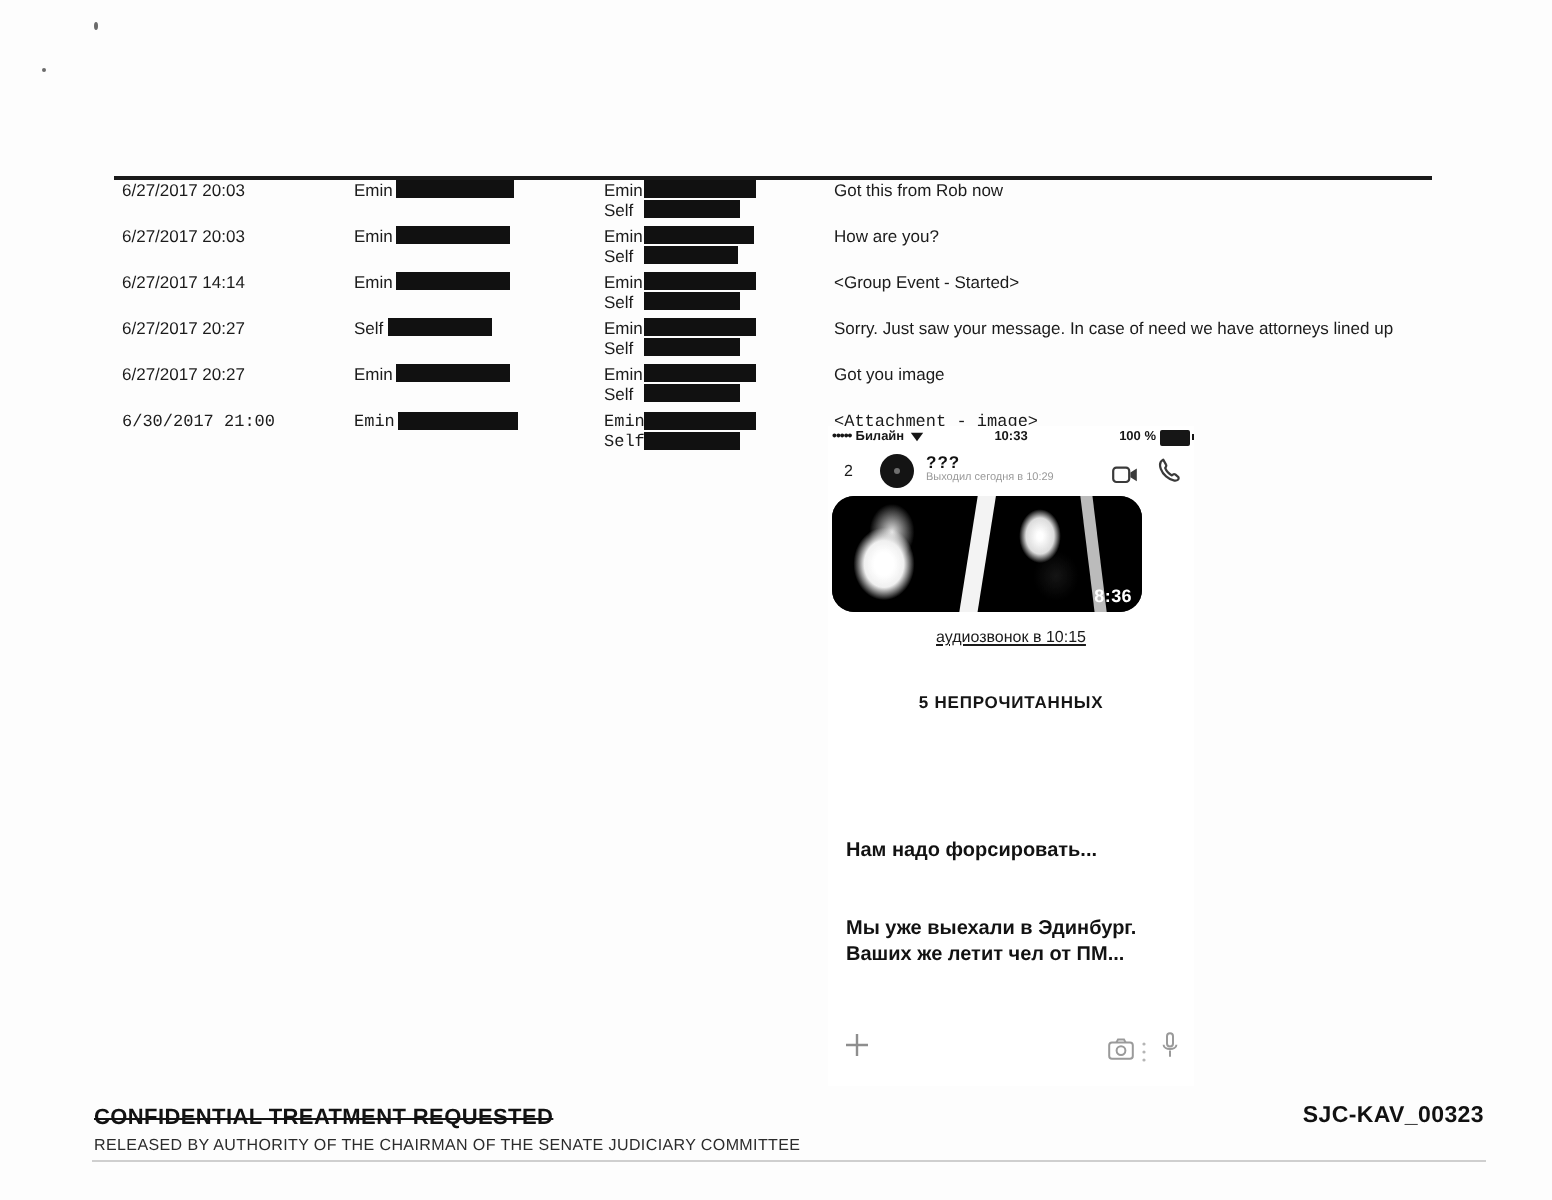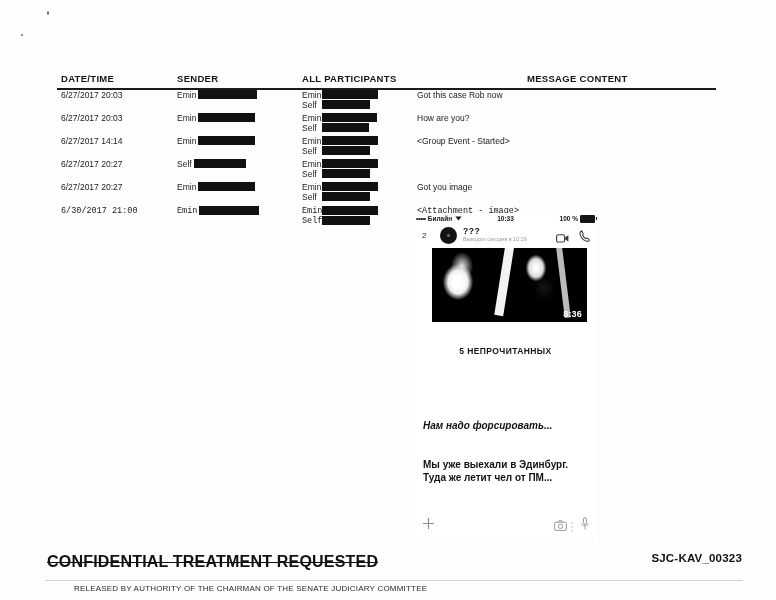--- a/index.html
+++ b/index.html
@@ -186,25 +186,26 @@
     width: 13px; height: 9px;
   }
   .nav-phone {
     position: absolute;
     right: 7px; top: 3px;
     width: 11px; height: 12px;
   }
 
   .thumb {
     position: absolute;
-    left: 18px; top: 35px;
+    left: 2px; top: 35px;
     width: 155px;
-    height: 74px;
+    height: 58px;
     overflow: hidden;
     background: #141414;
+    border-radius: 11px;
   }
   .thumb .img {
     position: absolute;
     inset: 0;
     background:
       radial-gradient(ellipse 22px 26px at 26px 34px, #f2f2f2 0%, #d9d9d9 45%, rgba(217,217,217,0) 70%),
       radial-gradient(ellipse 16px 20px at 30px 18px, #cfcfcf 0%, rgba(207,207,207,0) 72%),
       radial-gradient(ellipse 14px 18px at 104px 20px, #ededed 0%, #c9c9c9 50%, rgba(201,201,201,0) 75%),
       radial-gradient(ellipse 20px 22px at 112px 40px, #2a2a2a 0%, #151515 70%),
       linear-gradient(100deg, #8d8d8d 0%, #3a3a3a 22%, #161616 34%, #e8e8e8 47%, #2c2c2c 56%, #4b4b4b 74%, #9a9a9a 100%);
@@ -268,21 +269,21 @@
   .bubble {
     position: absolute;
     left: 9px;
     width: 160px;
     font-size: 10px;
     font-weight: bold;
     line-height: 13px;
     color: #121212;
   }
   .b1 { top: 155px; }
-  .b2 { top: 206px; font-style: italic; }
+  .b2 { top: 206px; }
   .b3 { top: 245px; }
 
   .composer {
     position: absolute;
     left: 0; top: 300px;
     width: 183px; height: 24px;
   }
   .comp-plus {
     position: absolute;
     left: 8px; top: 3px;
@@ -311,80 +312,73 @@
     left: 46px;
     top: 580px;
     width: 697px;
     height: 1px;
     background: #cfcfcf;
   }
   .conf-line {
     position: absolute;
     left: 47px;
     top: 553px;
-    font-size: 16px;
+    font-size: 11px;
     font-weight: bold;
     letter-spacing: 0.2px;
     color: #121212;
     text-decoration: line-through;
     text-decoration-thickness: 1.4px;
   }
   .released-line {
     position: absolute;
     left: 47px;
-    top: 584px;
+    top: 568px;
     font-size: 8px;
     letter-spacing: 0.2px;
     color: #2b2b2b;
-    margin-left: 27px;
   }
   .bates {
     position: absolute;
     right: 34px;
     top: 552px;
     font-size: 11.5px;
     font-weight: bold;
     letter-spacing: 0.2px;
     color: #111111;
   }
 </style>
 </head>
 <body>
 
 <div class="page">
 
   <div class="speck" style="left:47px;top:11px;width:2px;height:4px;"></div>
   <div class="speck" style="left:21px;top:34px;width:2px;height:2px;"></div>
 
-  <div class="table-header">
-    <span class="th th-date">DATE/TIME</span>
-    <span class="th th-sender">SENDER</span>
-    <span class="th th-parts">ALL PARTICIPANTS</span>
-    <span class="th th-msg">MESSAGE CONTENT</span>
-  </div>
   <div class="header-rule"></div>
 
   <div id="rows-container">
       <div class="row" style="top: 89px;">
         <span class="cell c-date">6/27/2017 20:03</span>
         <span class="cell c-sender">
           <span class="who">Emin</span>
           <span class="redact" style="width: 59px;"></span>
         </span>
         <span class="cell c-parts">
           <span class="part-line">
             <span class="who">Emin</span>
             <span class="redact" style="width: 56px;"></span>
           </span>
           <span class="part-line">
             <span class="who">Self</span>
             <span class="redact" style="width: 48px;"></span>
           </span>
         </span>
-        <span class="cell c-msg">Got this case Rob now</span>
+        <span class="cell c-msg">Got this from Rob now</span>
       </div>
       <div class="row" style="top: 112px;">
         <span class="cell c-date">6/27/2017 20:03</span>
         <span class="cell c-sender">
           <span class="who">Emin</span>
           <span class="redact" style="width: 57px;"></span>
         </span>
         <span class="cell c-parts">
           <span class="part-line">
             <span class="who">Emin</span>
@@ -424,20 +418,21 @@
         <span class="cell c-parts">
           <span class="part-line">
             <span class="who">Emin</span>
             <span class="redact" style="width: 56px;"></span>
           </span>
           <span class="part-line">
             <span class="who">Self</span>
             <span class="redact" style="width: 48px;"></span>
           </span>
         </span>
+        <span class="cell c-msg">Sorry. Just saw your message. In case of need we have attorneys lined up</span>
       </div>
       <div class="row" style="top: 181px;">
         <span class="cell c-date">6/27/2017 20:27</span>
         <span class="cell c-sender">
           <span class="who">Emin</span>
           <span class="redact" style="width: 57px;"></span>
         </span>
         <span class="cell c-parts">
           <span class="part-line">
             <span class="who">Emin</span>
@@ -510,26 +505,27 @@
     </div>
 
     <div class="thumb">
       <div class="img"></div>
       <div class="streak"></div>
       <div class="streak2"></div>
       <span class="thumb-dur">8:36</span>
     </div>
 
     <div class="missed-call">
+      <div class="l2">аудиозвонок в 10:15</div>
     </div>
 
     <div class="unread">5 НЕПРОЧИТАННЫХ</div>
 
     <div class="bubble b2">Нам надо форсировать...</div>
-    <div class="bubble b3">Мы уже выехали в Эдинбург. Туда же летит чел от ПМ...</div>
+    <div class="bubble b3">Мы уже выехали в Эдинбург. Ваших же летит чел от ПМ...</div>
 
     <div class="composer">
       <span class="comp-plus">
         <svg width="13" height="13" viewBox="0 0 13 13">
           <path d="M6.5 1 L6.5 12 M1 6.5 L12 6.5" stroke="#8e8e8e" stroke-width="1.2"></path>
         </svg>
       </span>
       <span class="comp-cam">
         <svg width="13" height="11" viewBox="0 0 13 11">
           <rect x="0.6" y="2.2" width="11.8" height="8.2" rx="1.4" fill="none" stroke="#9a9a9a" stroke-width="1"></rect>

